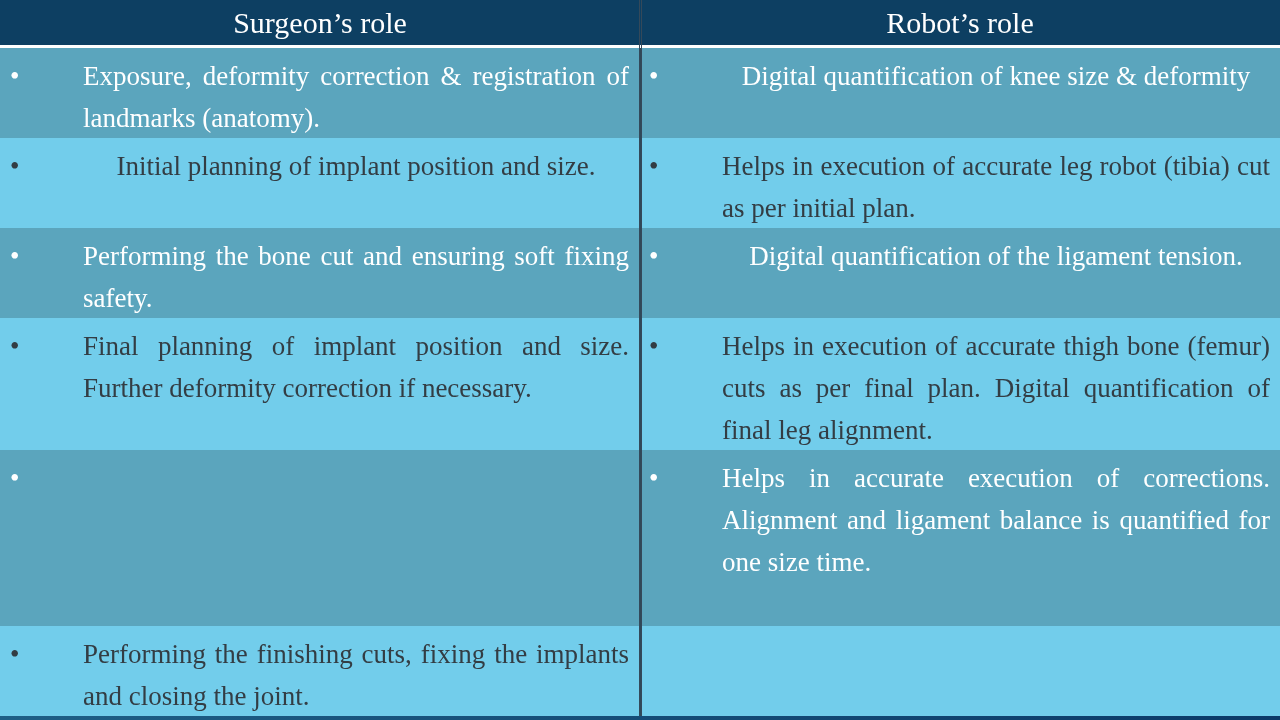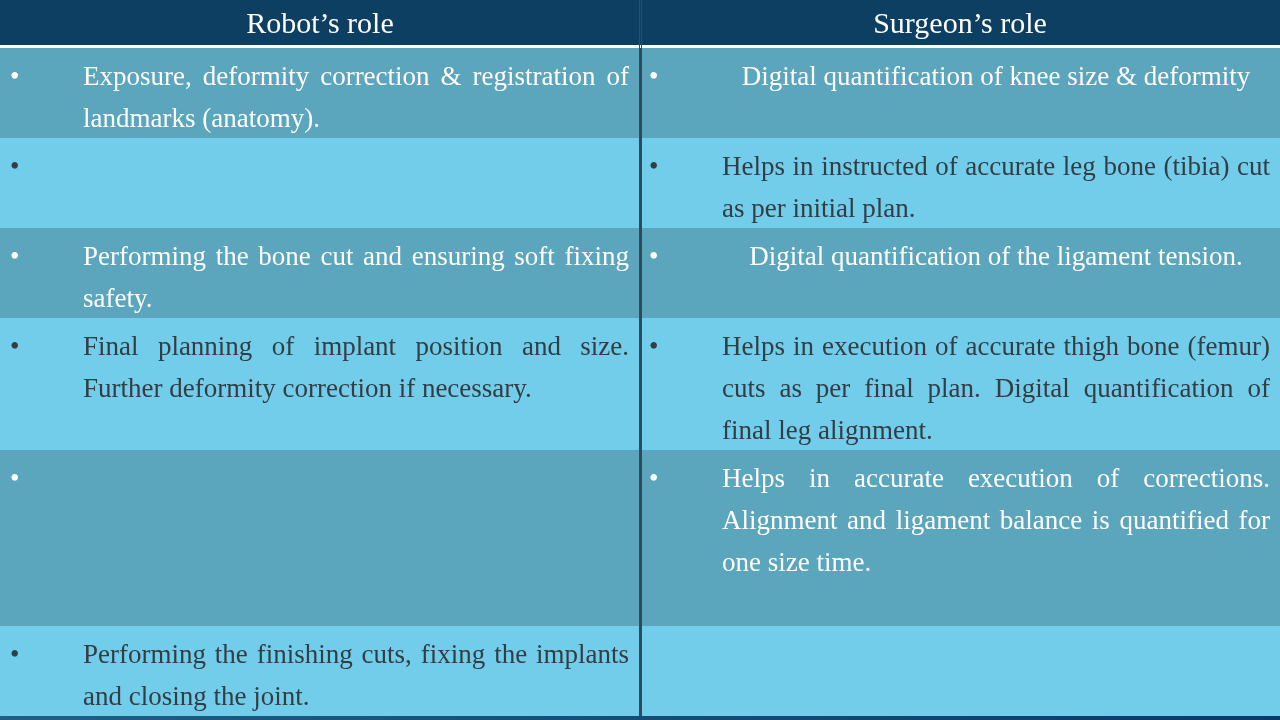--- a/index.html
+++ b/index.html
@@ -79,38 +79,39 @@
       height: 4px;
       background: linear-gradient(to right, #1e5f86, #0b3a68);
     }
   </style>
 </head>
 <body>
 
 <div class="slide">
   <div class="grid">
 
+    <div class="hdr">Surgeon’s role</div>
     <div class="hdr">Robot’s role</div>
-    <div class="hdr">Surgeon’s role</div>
 
     <div class="cell row-dark col-left">
       <span class="bullet">•</span>
       <span class="txt">Exposure, deformity correction &amp; registration of landmarks (anatomy).</span>
     </div>
     <div class="cell row-dark col-right">
       <span class="bullet">•</span>
       <span class="txt nojust">Digital quantification of knee size &amp; deformity</span>
     </div>
 
     <div class="cell row-light col-left">
       <span class="bullet">•</span>
+      <span class="txt nojust">Initial planning of implant position and size.</span>
     </div>
     <div class="cell row-light col-right">
       <span class="bullet">•</span>
-      <span class="txt">Helps in instructed of accurate leg bone (tibia) cut as per initial plan.</span>
+      <span class="txt">Helps in execution of accurate leg robot (tibia) cut as per initial plan.</span>
     </div>
 
     <div class="cell row-dark col-left">
       <span class="bullet">•</span>
       <span class="txt">Performing the bone cut and ensuring soft fixing safety.</span>
     </div>
     <div class="cell row-dark col-right">
       <span class="bullet">•</span>
       <span class="txt nojust">Digital quantification of the ligament tension.</span>
     </div>

